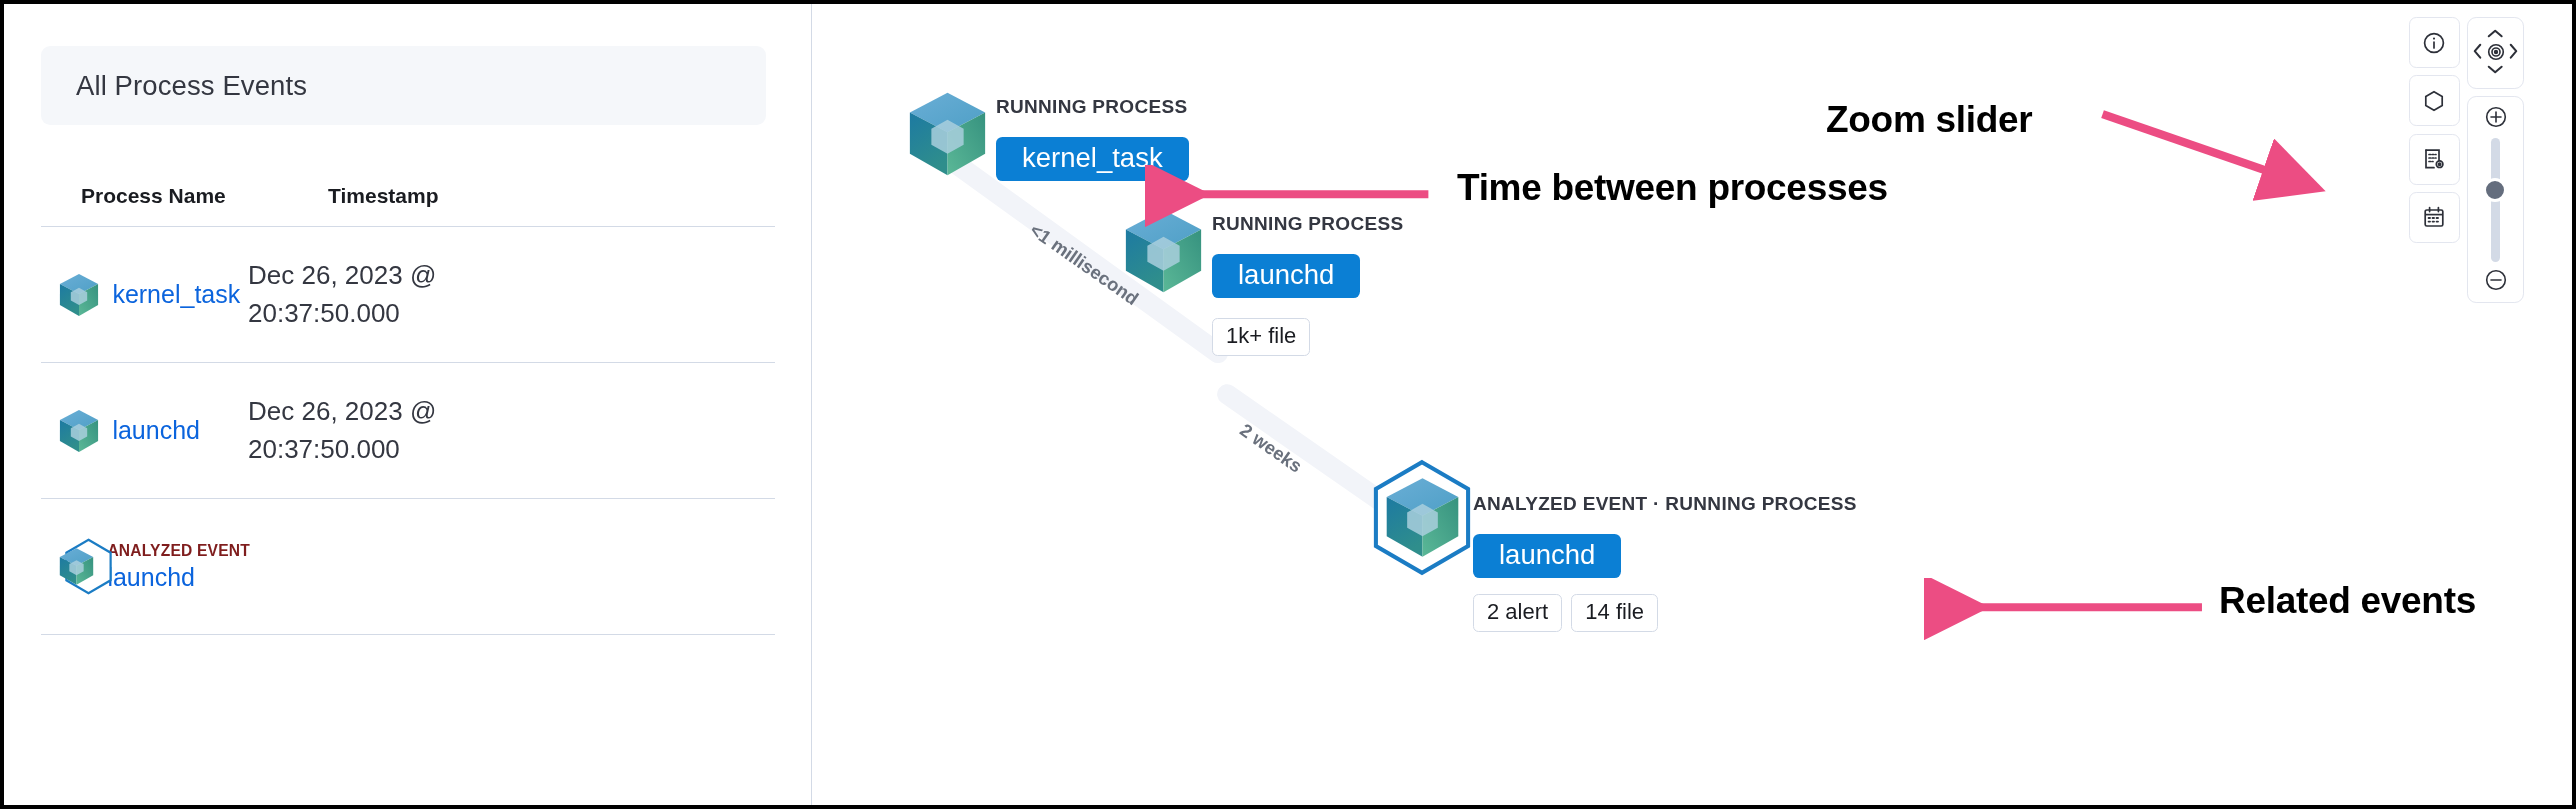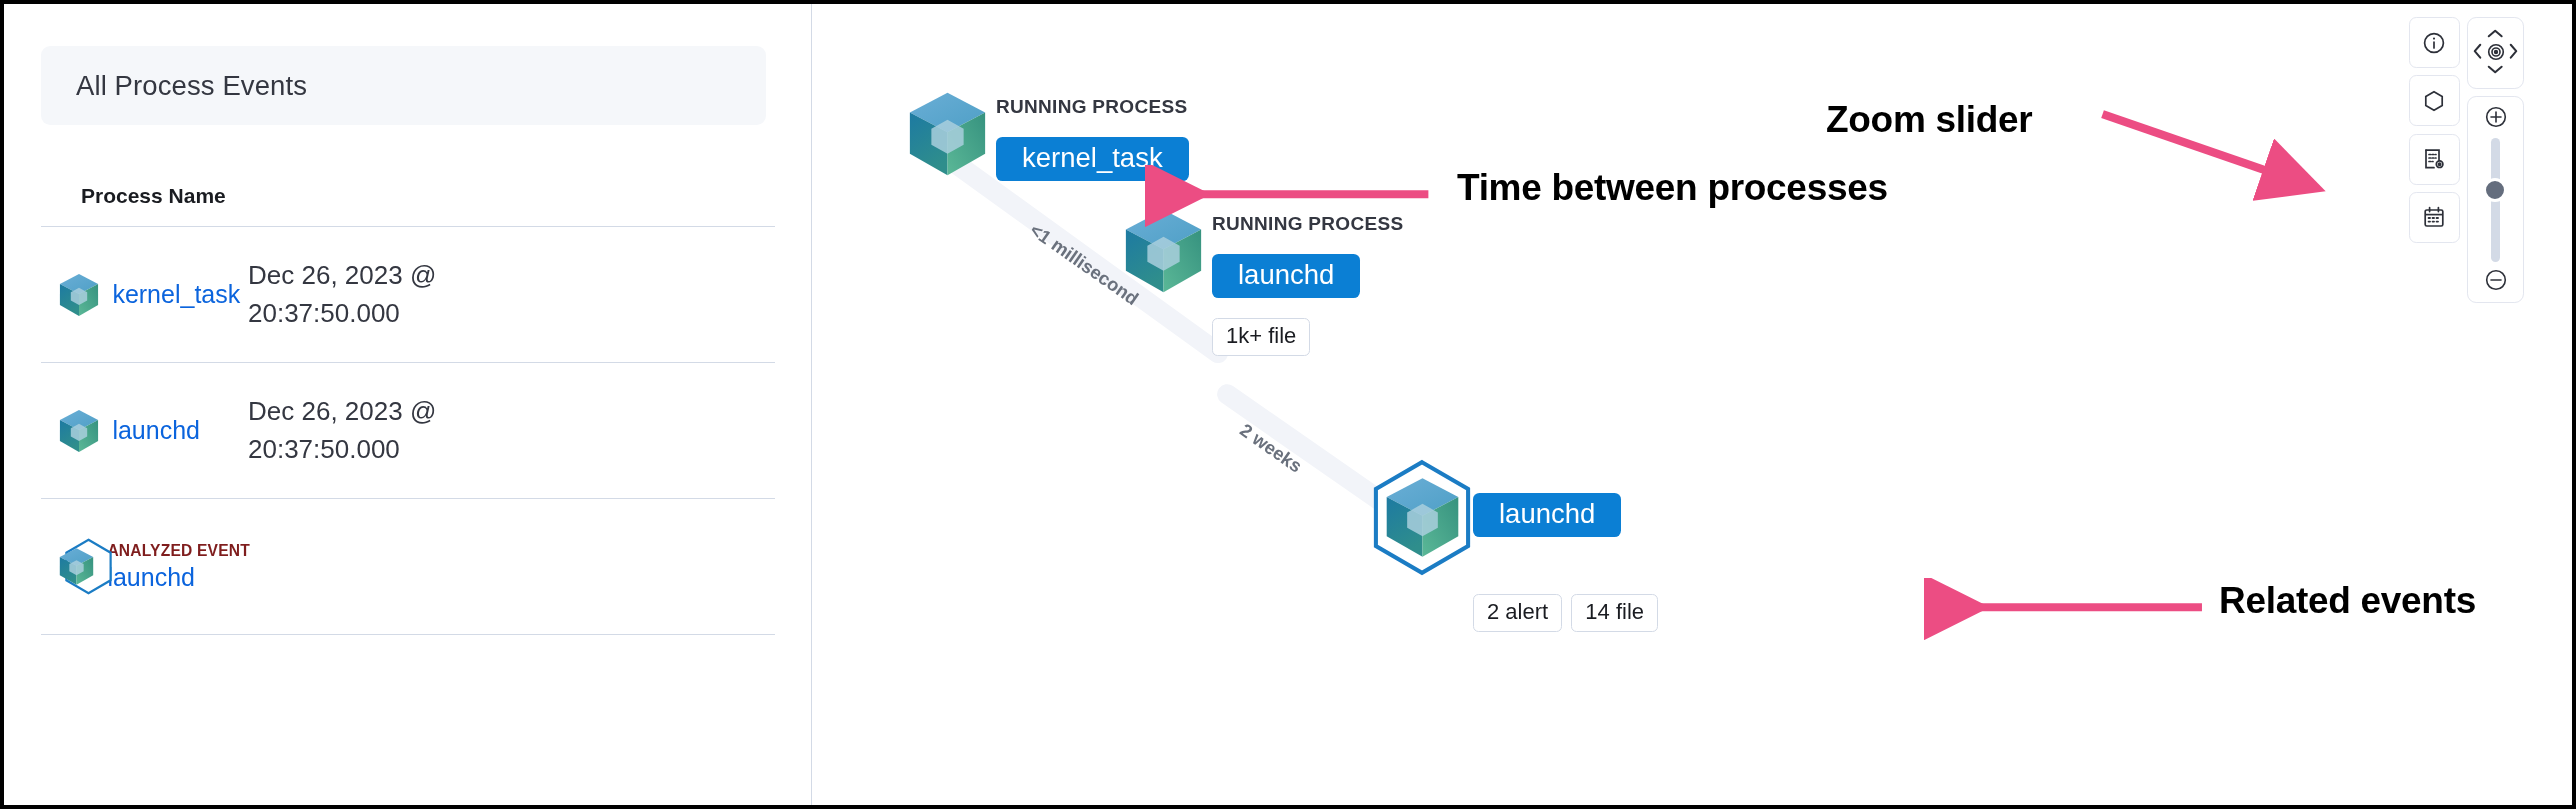--- a/index.html
+++ b/index.html
@@ -198,20 +198,21 @@
 
   <div id="left-panel">
 
     <div id="panel-header">
       <div id="panel-title">All Process Events</div>
     </div>
 
     <div id="events-table">
       <div class="thead-row">
         <div class="th col-name">Process Name</div>
+        <div class="th col-ts">Timestamp</div>
       </div>
 
       <div class="trow">
         <div class="cell-name">
           <span>
             <svg class="cube" width="40" height="44" viewBox="0 0 44 48">
               <defs>
                 <linearGradient id="g1a" x1="0" y1="0" x2="1" y2="1">
                   <stop offset="0" stop-color="#6aaed6"></stop>
                     <stop offset="1" stop-color="#4e9fc6"></stop>
@@ -322,20 +323,21 @@
         <polygon points="32,2 57,16.5 57,47.5 32,62 7,47.5 7,16.5" fill="#ffffff" stroke="#1b7cc4" stroke-width="2.2"></polygon>
       </svg>
       <svg class="cube" width="75" height="83" viewBox="0 0 44 48" style="position:absolute; left:22px; top:18.4px;">
         <polygon points="22,1 43,12 22,23 1,12" fill="url(#g1a)"></polygon>
         <polygon points="1,12 22,23 22,47 1,35" fill="url(#g1b)"></polygon>
         <polygon points="43,12 22,23 22,47 43,35" fill="url(#g1c)"></polygon>
         <polygon points="22,16 31,21 31,30 22,35 13,30 13,21" fill="#a9cfdd" opacity="0.85"></polygon>
       </svg>
     </div>
     <div class="node-label-group" style="left:659px; top:489px;">
+      <span class="node-kicker">ANALYZED EVENT · RUNNING PROCESS</span>
       <span class="node-pill">launchd</span>
     </div>
     <div class="badge-row" style="left:659px; top:590px;">
       <span class="badge">2 alert</span>
       <span class="badge">14 file</span>
     </div>
 
     <svg class="anno-arrow" style="left:323px; top:161px;" width="303" height="64" viewBox="0 0 330 70">
       <defs>
         <marker id="ahL" markerWidth="8" markerHeight="8" refX="6" refY="4" orient="auto">

